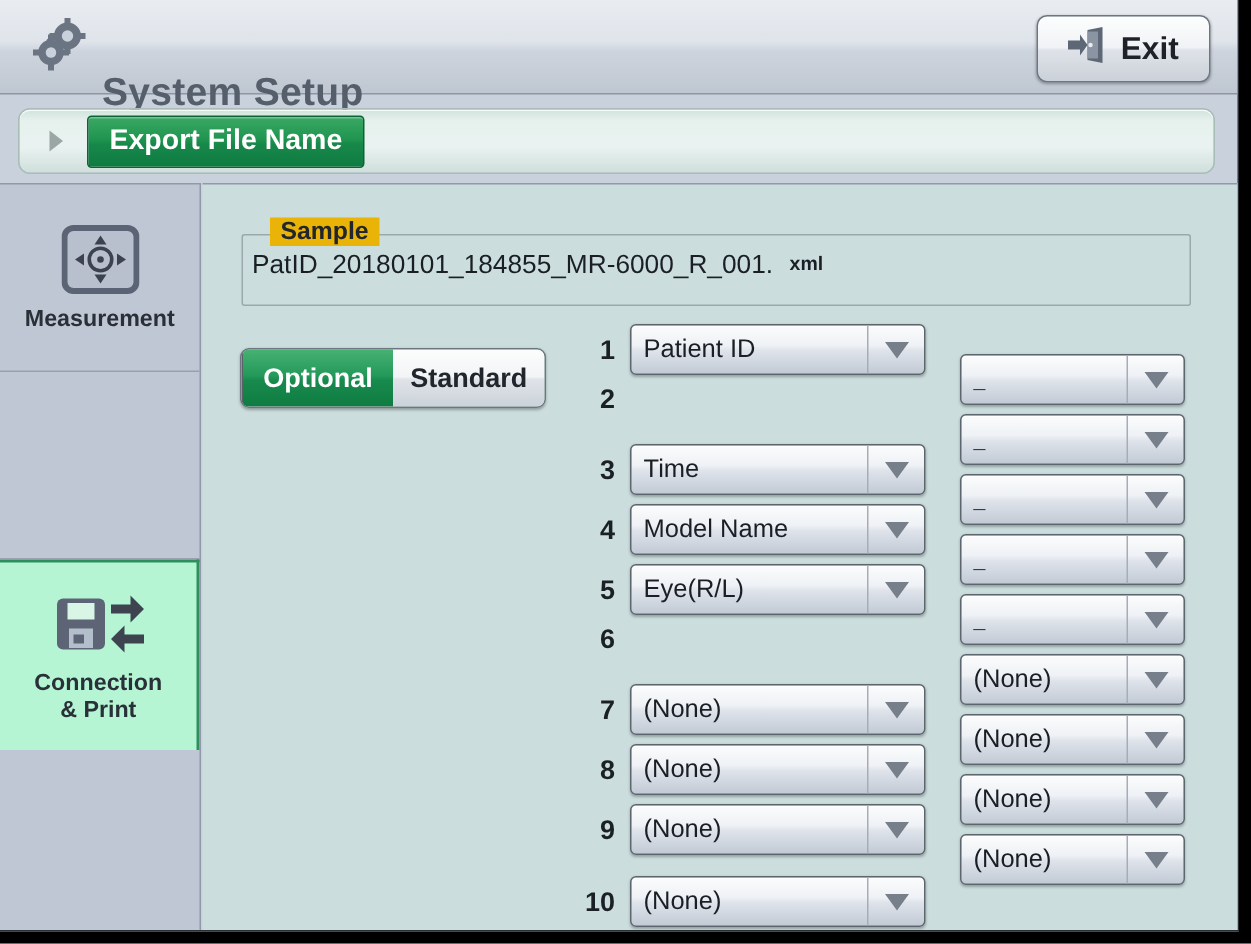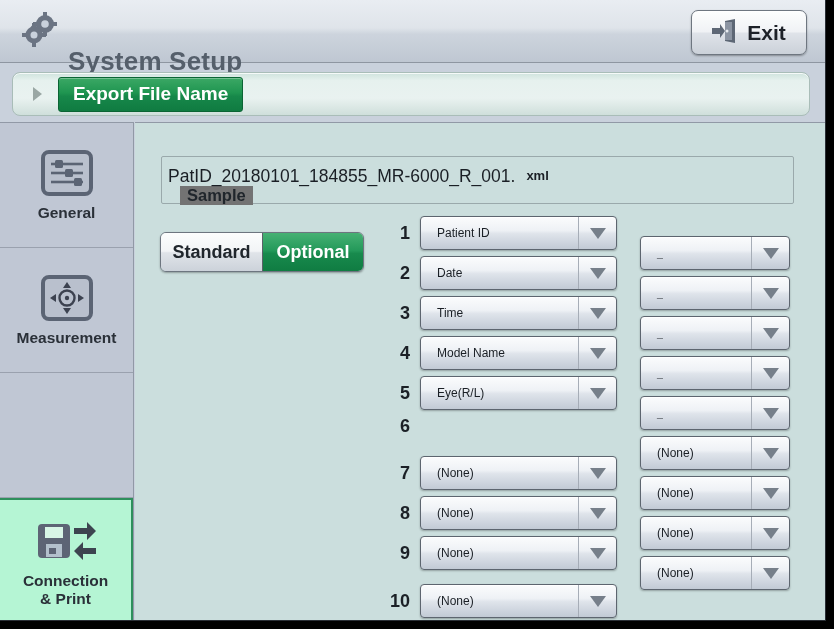--- a/index.html
+++ b/index.html
@@ -155,25 +155,24 @@
     position: absolute;
     left: 26px; top: 33px;
     width: 633px; height: 48px;
     border: 1px solid #9aa9ab;
     border-radius: 2px;
   }
   .sample-legend {
     position: absolute;
     left: 18px; top: -12px;
     padding: 0 7px;
-    background: #737373;
+    background: #eab308;
     font-size: 16.5px;
     font-weight: bold;
     color: #20262c;
-    margin-top: 41px;
   }
   .sample-value {
     position: absolute;
     left: 6px; top: 9px;
     font-size: 17.5px;
     color: #1a1f25;
     white-space: nowrap;
   }
   .sample-ext {
     font-size: 13px;
@@ -234,22 +233,22 @@
     border-radius: 4px;
     background: linear-gradient(to bottom, #fbfcfd 0%, #eef1f5 42%, #dfe4eb 52%, #c2cad5 100%);
     box-shadow: 0 1px 2px rgba(0,0,0,0.28), inset 0 1px 0 rgba(255,255,255,0.85);
     display: flex;
     align-items: center;
     cursor: pointer;
   }
   .dd.wide  { width: 197px; }
   .dd.narrow{ width: 150px; }
   .dd-text {
-    padding-left: 16px;
-    font-size: 12px;
+    padding-left: 8px;
+    font-size: 17px;
     color: #1a1f25;
     white-space: nowrap;
     overflow: hidden;
   }
   .dd-text.sep { font-weight: bold; letter-spacing: -1px; }
   .dd-arrowbox {
     position: absolute;
     right: 0; top: 0;
     width: 38px; height: 100%;
     border-left: 1px solid #a6adb7;
@@ -311,36 +310,20 @@
     </div>
   </div>
 
   <div class="crumbbar">
     <span class="crumb-arrow"></span>
     <span class="crumb-active">Export File Name</span>
   </div>
 
   <div class="sidebar">
 
-    <div class="side-item">
-      <span class="side-icon">
-        <svg width="52" height="46" viewBox="0 0 52 46">
-          <rect x="2" y="2" width="48" height="42" rx="6" fill="#b9c0cd" stroke="#5b6474" stroke-width="4"></rect>
-          <g stroke="#5b6474" stroke-width="2.6">
-            <line x1="10" y1="14" x2="42" y2="14"></line>
-            <line x1="10" y1="23" x2="42" y2="23"></line>
-            <line x1="10" y1="32" x2="42" y2="32"></line>
-          </g>
-          <rect x="14" y="10" width="8" height="8" rx="1.5" fill="#5b6474"></rect>
-          <rect x="24" y="19" width="8" height="8" rx="1.5" fill="#5b6474"></rect>
-          <rect x="33" y="28" width="8" height="8" rx="1.5" fill="#5b6474"></rect>
-        </svg>
-      </span>
-      <span class="side-label">General</span>
-    </div>
 
     <div class="side-item">
       <span class="side-icon">
         <svg width="52" height="46" viewBox="0 0 52 46">
           <rect x="2" y="2" width="48" height="42" rx="6" fill="#b9c0cd" stroke="#5b6474" stroke-width="4"></rect>
           <circle cx="26" cy="23" r="7.5" fill="none" stroke="#3c4250" stroke-width="2.4"></circle>
           <circle cx="26" cy="23" r="2.2" fill="#3c4250"></circle>
           <g fill="#3c4250">
             <path d="M26 7 L30 13 L22 13 Z"></path>
             <path d="M26 39 L30 33 L22 33 Z"></path>
@@ -370,42 +353,36 @@
   </div>
 
   <div class="content">
 
     <div class="sample-group">
       <span class="sample-legend">Sample</span>
       <span class="sample-value"><span>PatID_20180101_184855_MR-6000_R_001.</span><span class="sample-ext">xml</span></span>
     </div>
 
     <div class="seg">
+      <div class="seg-btn on">Optional</div>
       <div class="seg-btn off">Standard</div>
-      <div class="seg-btn on">Optional</div>
     </div>
 
     <div class="rows" id="field-rows">
         <div class="row" style="left: 245px; top: 93px;">
           <span class="row-num">1</span>
           <div class="dd wide">
             <span class="dd-text">Patient ID</span>
             <span class="dd-arrowbox">
               <span class="dd-tri"></span>
             </span>
           </div>
         </div>
         <div class="row" style="left: 245px; top: 133px;">
           <span class="row-num">2</span>
-          <div class="dd wide">
-            <span class="dd-text">Date</span>
-            <span class="dd-arrowbox">
-              <span class="dd-tri"></span>
-            </span>
-          </div>
         </div>
         <div class="row" style="left: 245px; top: 173px;">
           <span class="row-num">3</span>
           <div class="dd wide">
             <span class="dd-text">Time</span>
             <span class="dd-arrowbox">
               <span class="dd-tri"></span>
             </span>
           </div>
         </div>

